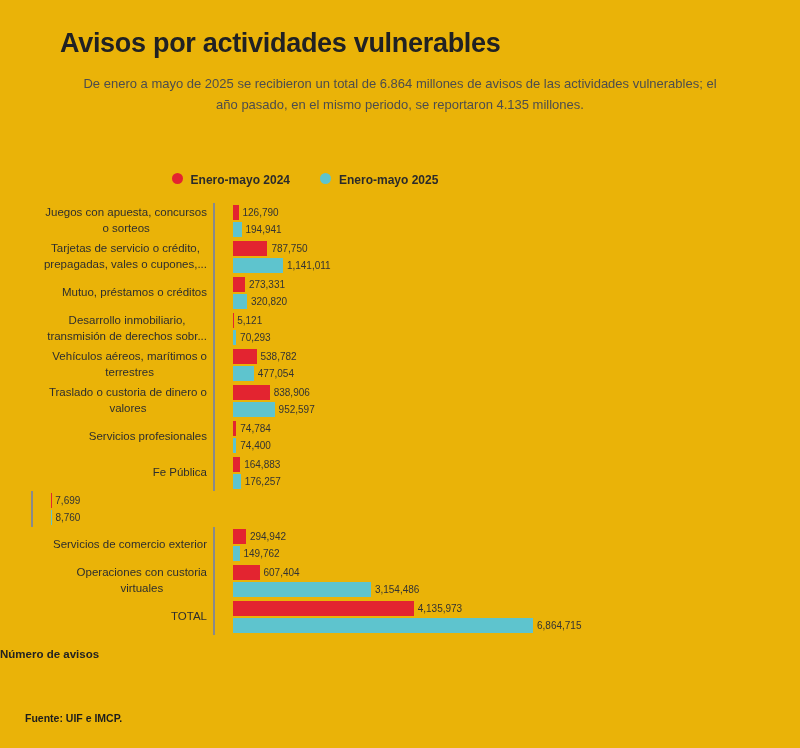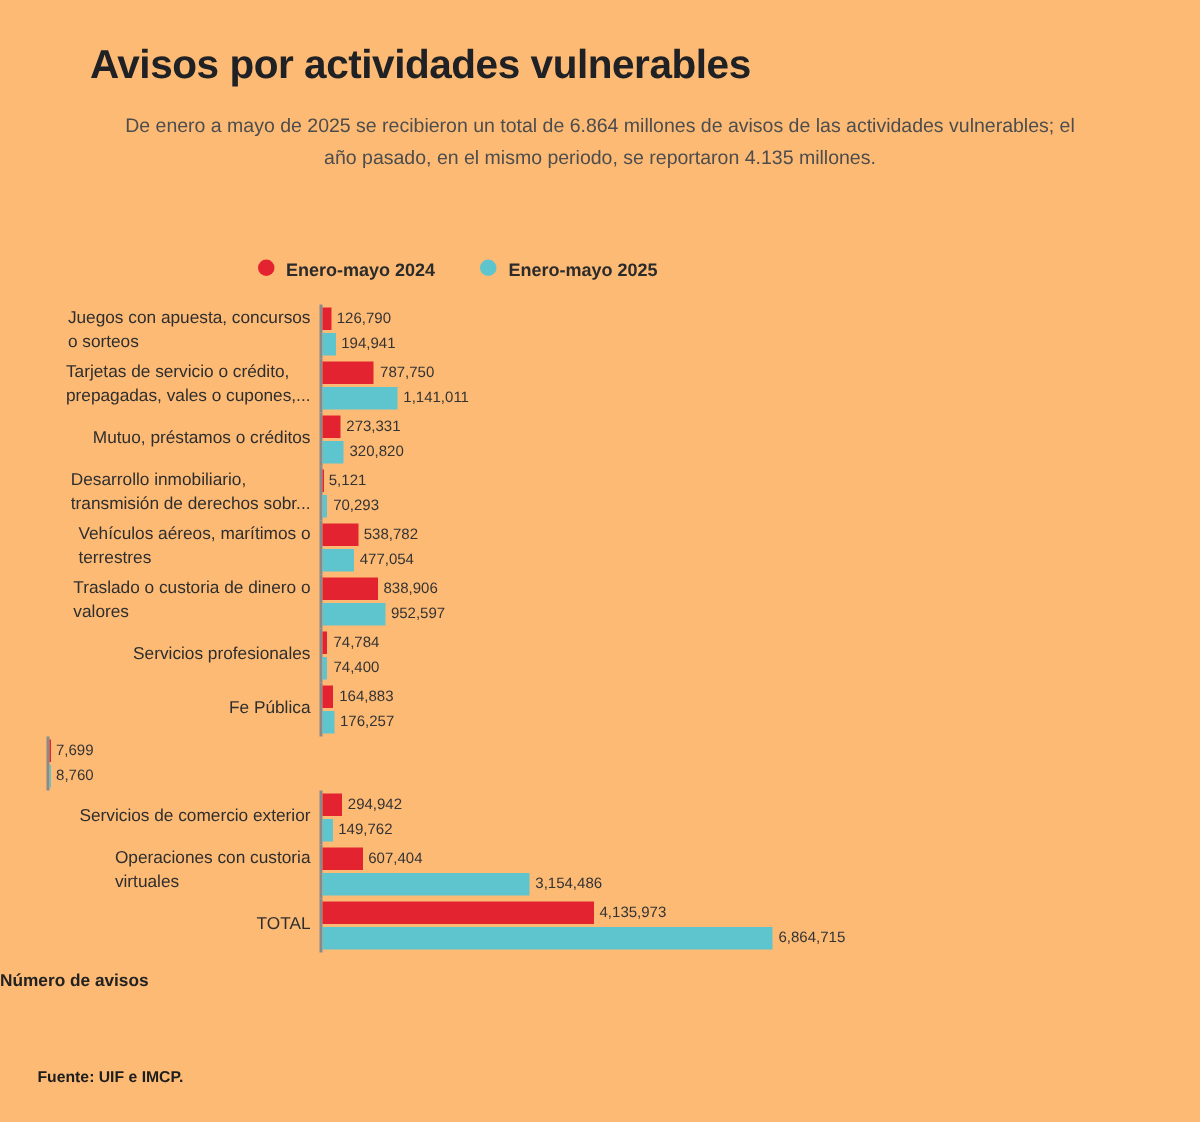--- a/index.html
+++ b/index.html
@@ -1,19 +1,19 @@
 <!DOCTYPE html>
 <html><head>
 <meta charset="utf-8">
 <style>
   html,body{margin:0;padding:0;background:#fff;}
   .page{
     position:relative;
     width:800px;height:748px;
-    background:#fdba74;
+    background:#eab308;
     font-family:"Liberation Sans", sans-serif;
     overflow:hidden;
   }
   .title{
     margin:28px 0 0 60px;
     font-size:27px;
     font-weight:bold;
     color:#202124;
     letter-spacing:-0.3px;
   }
@@ -42,30 +42,30 @@
   }
   .row{display:flex;}
   .cat-label{
     width:182px;
     padding-right:6px;
     box-sizing:border-box;
     display:flex;
     flex-direction:column;
     justify-content:center;
     align-items:flex-end;
-    text-align:left;
+    text-align:center;
     font-size:11.5px;
     line-height:1.35;
     color:#2e2e2e;
     white-space:pre-line;
   }
   .bars{
     flex:1;
     border-left:2px solid #8a8a8a;
-    padding:2px 0;
+    padding:2px 18px;
     display:flex;
     flex-direction:column;
     justify-content:center;
     gap:2px;
   }
   .bar-line{display:flex;align-items:center;height:15px;}
   .bar{height:15px;flex:0 0 auto;}
   .val{
     margin-left:4px;
     font-size:10px;

